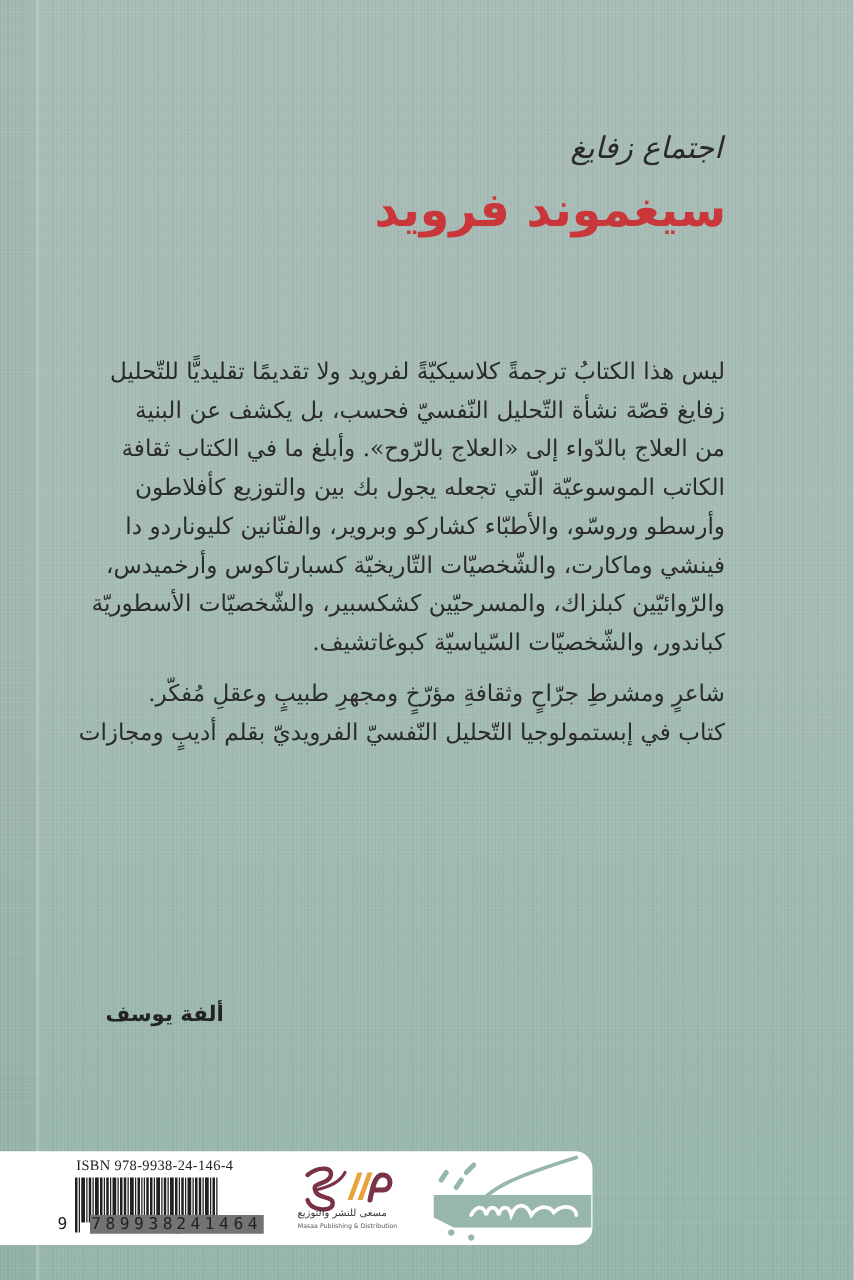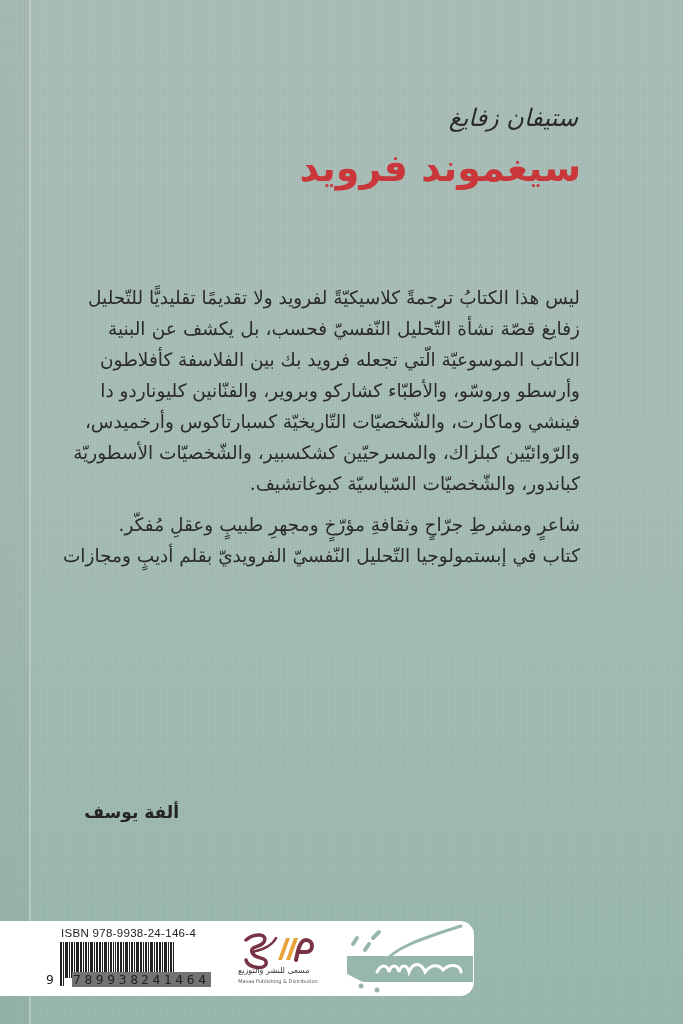--- a/index.html
+++ b/index.html
@@ -49,21 +49,21 @@
     font-family: "DejaVu Sans", sans-serif; font-weight: bold; font-size: 17px;
     color: #232323;
   }
 
   .barstrip {
     position: absolute; left: 0; top: 921px; width: 474px; height: 75px;
     background: #ffffff; border-radius: 0 14px 14px 0;
   }
   .isbn-text {
     position: absolute; left: 61px; top: 927px;
-    font-family: Liberation Sans, sans-serif; font-size: 11.5px; color: #222;
+    font-family: Liberation Serif, serif; font-size: 11.5px; color: #222;
     letter-spacing: 0.3px;
   }
   .barcode {
     position: absolute; left: 60px; top: 942px; width: 150px; height: 44px;
     display: flex; align-items: flex-start;
   }
   .barcode span { display: block; background: #222; height: 36px; margin-right: 1px; }
   .barcode span.g { height: 44px; }
   .digit-first { position: absolute; left: 46px; top: 972px; font-family: "DejaVu Sans Mono", monospace; font-size: 13px; color:#222; }
   .digit-group { position: absolute; top: 972px; font-family: "DejaVu Sans Mono", monospace; font-size: 13px; color:#222; background:#737373; letter-spacing: 3.6px; padding: 0 1px; }
@@ -79,28 +79,29 @@
   }
   .imprint-logo { position: absolute; left: 343px; top: 924px; width: 132px; height: 70px; }
 </style>
 </head>
 <body>
 
 <div class="spine-shadow"></div>
 <div class="spine-line"></div>
 <div class="texture"></div>
 
-<div class="author">ستيفان زفايغ</div>
+<div class="author">اجتماع زفايغ</div>
 <div class="title">سيغموند فرويد</div>
 
 <div class="blurb">
   <p class="p1">
     <span class="line">ليس هذا الكتابُ ترجمةً كلاسيكيّةً لفرويد ولا تقديمًا تقليديًّا للتّحليل</span>
     <span class="line">زفايغ قصّة نشأة التّحليل النّفسيّ فحسب، بل يكشف عن البنية</span>
-    <span class="line">الكاتب الموسوعيّة الّتي تجعله فرويد بك بين الفلاسفة كأفلاطون</span>
+    <span class="line">من العلاج بالدّواء إلى «العلاج بالرّوح». وأبلغ ما في الكتاب ثقافة</span>
+    <span class="line">الكاتب الموسوعيّة الّتي تجعله يجول بك بين والتوزيع كأفلاطون</span>
     <span class="line">وأرسطو وروسّو، والأطبّاء كشاركو وبروير، والفنّانين كليوناردو دا</span>
     <span class="line">فينشي وماكارت، والشّخصيّات التّاريخيّة كسبارتاكوس وأرخميدس،</span>
     <span class="line">والرّوائيّين كبلزاك، والمسرحيّين كشكسبير، والشّخصيّات الأسطوريّة</span>
     <span class="line last">كباندور، والشّخصيّات السّياسيّة كبوغاتشيف.</span>
   </p>
   <p class="p2">
     <span class="line last">شاعرٍ ومشرطِ جرّاحٍ وثقافةِ مؤرّخٍ ومجهرِ طبيبٍ وعقلِ مُفكّر.</span>
     <span class="line">كتاب في إبستمولوجيا التّحليل النّفسيّ الفرويديّ بقلم أديبٍ ومجازات</span>
   </p>
 </div>

